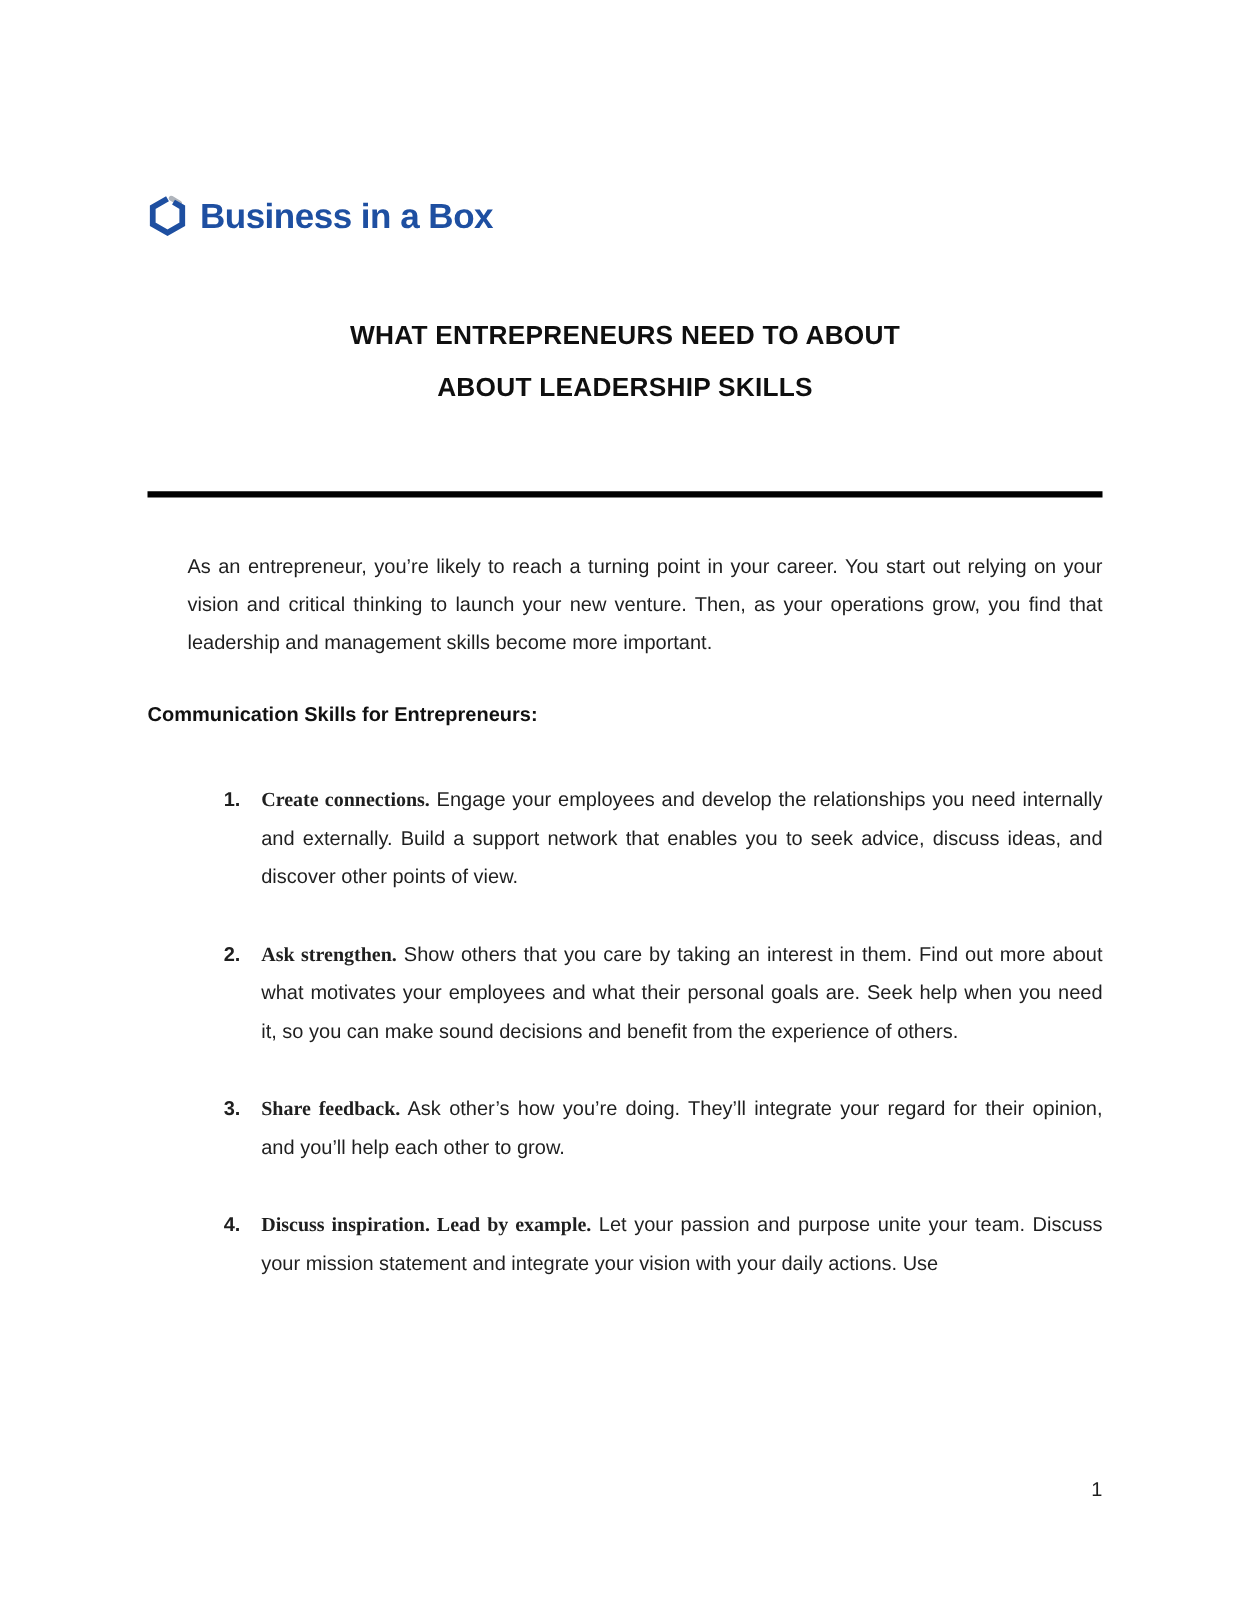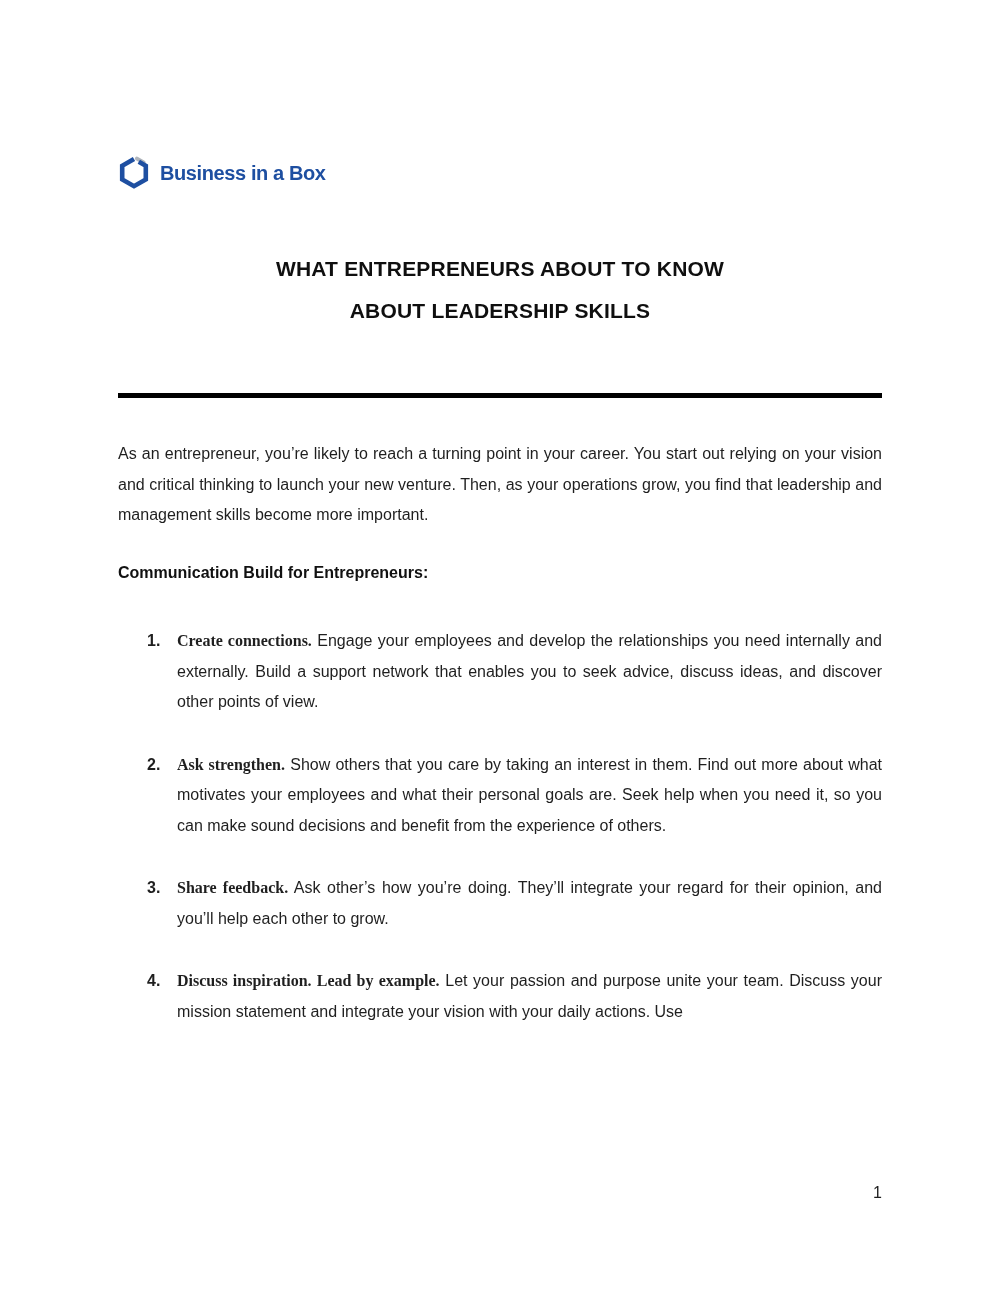--- a/index.html
+++ b/index.html
@@ -20,21 +20,21 @@
   }
   .logo-row {
     margin-top: 156px;
     height: 34px;
     display: flex;
     align-items: center;
     gap: 10px;
   }
   .logo-icon { width: 32px; height: 34px; flex: 0 0 auto; }
   .logo-text {
-    font-size: 20px;
+    font-size: 28px;
     font-weight: bold;
     letter-spacing: -0.4px;
     color: #1e4fa1;
     white-space: nowrap;
   }
   .doc-title {
     margin-top: 58px;
     text-align: center;
     font-size: 21px;
     font-weight: bold;
@@ -46,20 +46,21 @@
     margin-top: 61px;
     height: 5px;
     background: #000000;
     border: none;
   }
   .body-text {
     font-size: 16px;
     line-height: 30.5px;
     text-align: justify;
     color: #1f1f1f;
+    margin-left: 32px;
   }
   .para-1 { margin-top: 41px; }
   .para-2 { margin-top: 32px; }
   .section-heading {
     margin-top: 27px;
     font-size: 16px;
     font-weight: bold;
     line-height: 30.5px;
     color: #111111;
   }
@@ -97,30 +98,30 @@
     <span class="logo-icon">
       <svg viewBox="0 0 32 34" width="32" height="34" aria-hidden="true">
         <path d="M19 2.6 L25.6 6.5" fill="none" stroke="#b0b5bc" stroke-width="4" stroke-linecap="round"></path>
         <path d="M16 3 L4.2 9.8 L4.2 23.4 L16 30.2 L27.8 23.4 L27.8 9.8 L20.8 5.7" fill="none" stroke="#1e4fa1" stroke-width="4.6" stroke-linejoin="miter" stroke-linecap="butt"></path>
       </svg>
     </span>
     <span class="logo-text">Business in a Box</span>
   </div>
 
   <div class="doc-title">
-    <div>WHAT ENTREPRENEURS ABOUT TO KNOW</div>
+    <div>WHAT ENTREPRENEURS NEED TO ABOUT</div>
     <div>ABOUT LEADERSHIP SKILLS</div>
   </div>
 
   <div class="divider"></div>
 
   <p class="body-text para-1">As an entrepreneur, you’re likely to reach a turning point in your career. You start out relying on your vision and critical thinking to launch your new venture. Then, as your operations grow, you find that leadership and management skills become more important.</p>
 
 
-  <h2 class="section-heading">Communication Build for Entrepreneurs:</h2>
+  <h2 class="section-heading">Communication Skills for Entrepreneurs:</h2>
 
   <div class="num-list">
 
     <div class="list-item body-text">
       <span class="item-number">1.</span>
       <span class="lead">Create connections.</span>
       <span>Engage your employees and develop the relationships you need internally and externally. Build a support network that enables you to seek advice, discuss ideas, and discover other points of view.</span>
     </div>
 
     <div class="list-item body-text">

